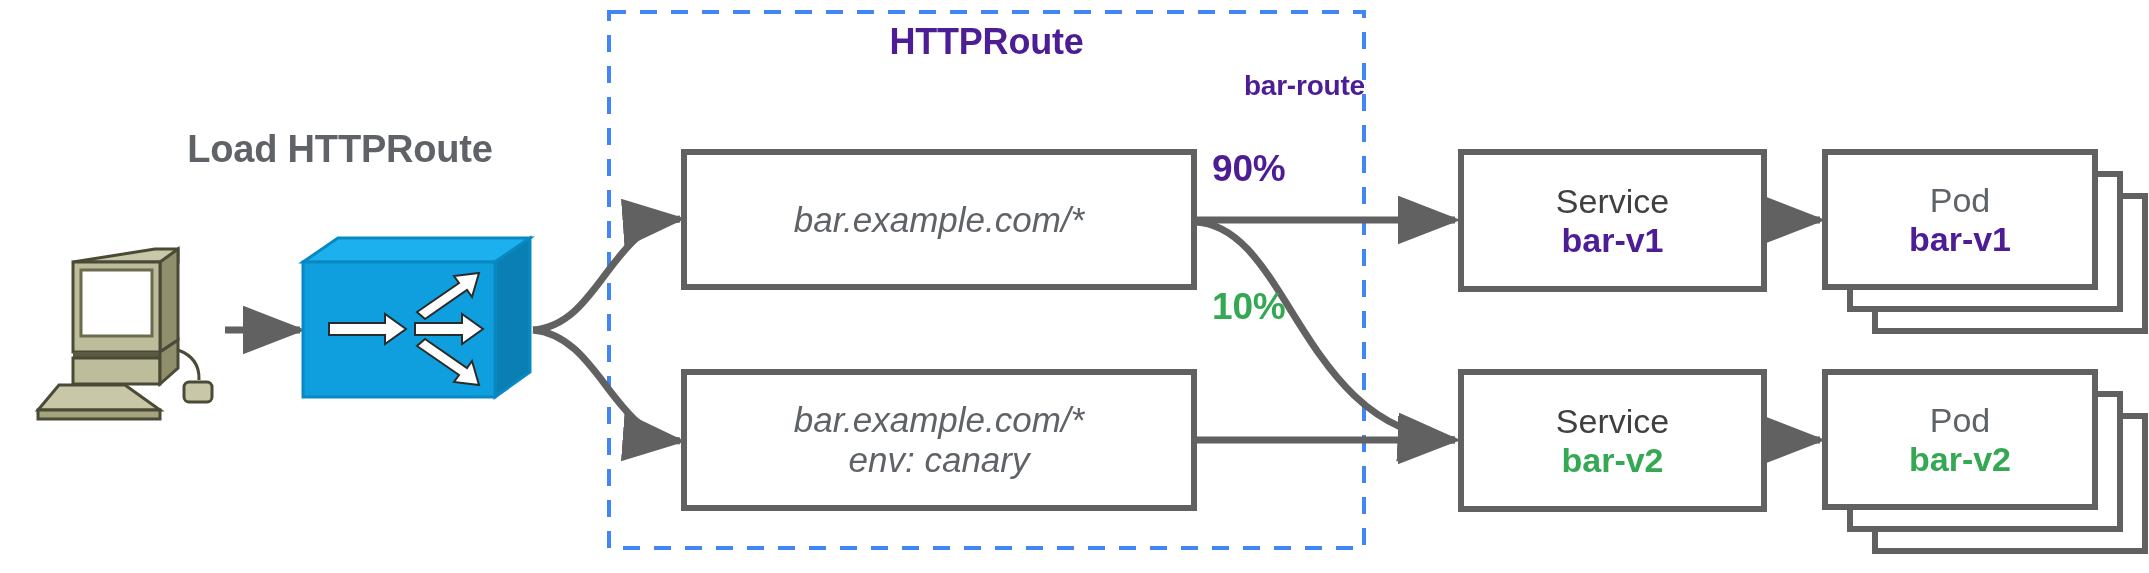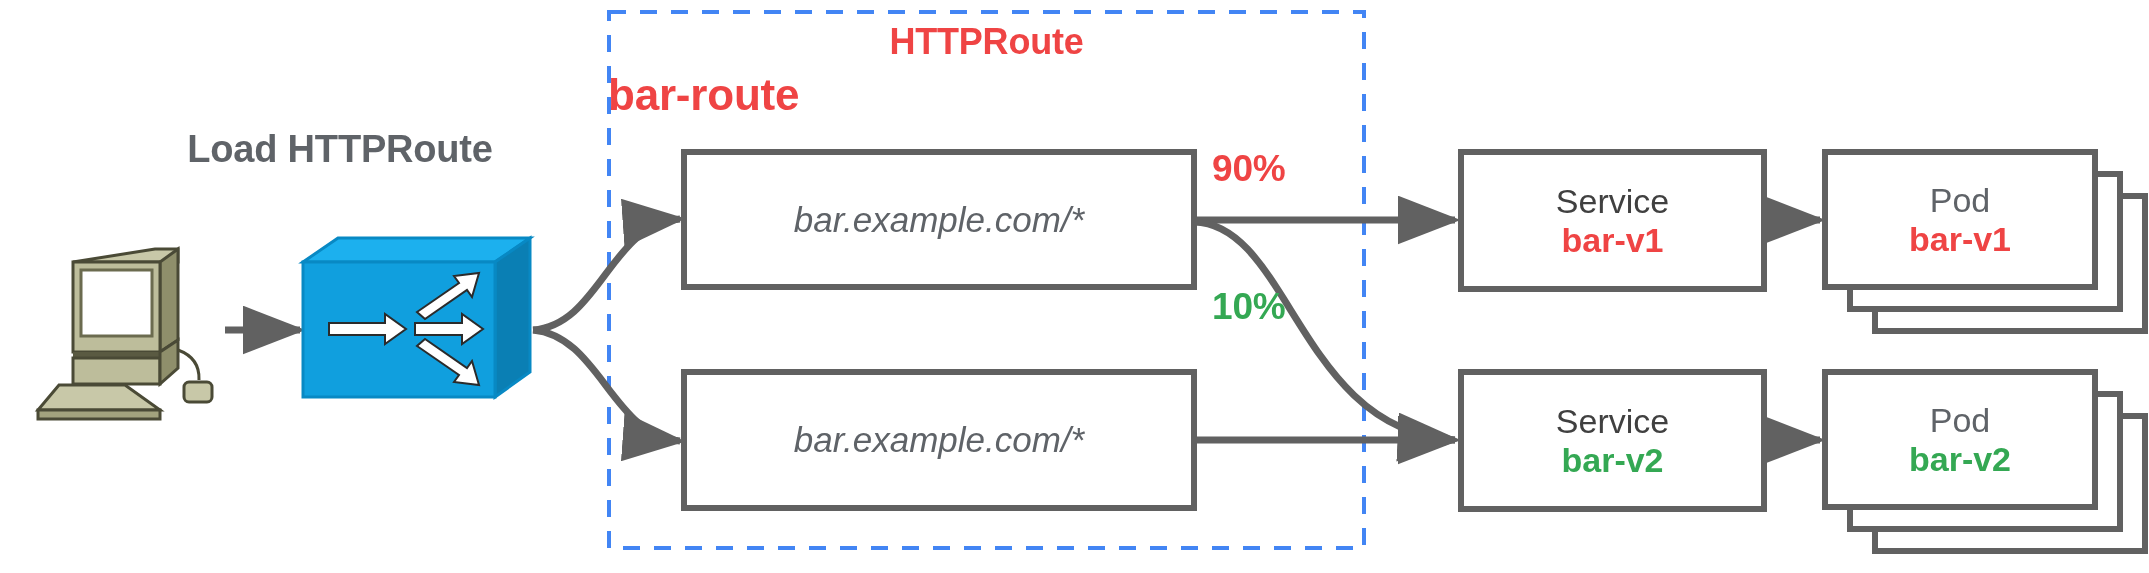--- a/index.html
+++ b/index.html
@@ -21,38 +21,38 @@
     height:573px;
   }
   
   .lbl{
     position:absolute;
     white-space:nowrap;
     line-height:1.12;
     letter-spacing:-0.2px;
   }
   .gray{color:#5F6368;}
-  .blue{color:#ef4444;}
+  .blue{color:#4c1d95;}
   .green{color:#34A853;}
   #lb-label{
     left:0; top:128px; width:680px;
     text-align:center;
     font-size:38px;
     font-weight:bold;
   }
   #route-kind{
     left:608px; top:22px; width:757px;
     text-align:center;
     font-size:36px;
     font-weight:bold;
   }
   #route-name{
     left:608px; top:70px; width:757px;
-    text-align:left;
-    font-size:44px;
+    text-align:right;
+    font-size:28px;
     font-weight:bold;
   }
   #pct-90{
     left:1212px; top:148px;
     font-size:37px; font-weight:bold;
   }
   #pct-10{
     left:1212px; top:286px;
     font-size:37px; font-weight:bold;
   }
@@ -161,20 +161,21 @@
 
   <div class="lbl blue" id="route-kind">HTTPRoute</div>
   <div class="lbl blue" id="route-name">bar-route</div>
 
   <div class="boxtext" style="left:684px;top:152px;width:510px;height:135px;">
     <span class="rule-box-text">bar.example.com/*</span>
   </div>
 
   <div class="boxtext" style="left:684px;top:372px;width:510px;height:136px;">
     <span class="rule-box-text">bar.example.com/*</span>
+    <span class="rule-box-text">env: canary</span>
   </div>
 
   <div class="lbl blue" id="pct-90">90%</div>
   <div class="lbl green" id="pct-10">10%</div>
 
   <div class="boxtext" style="left:1461px;top:152px;width:303px;height:137px;">
     <span class="svc-line1">Service</span>
     <span class="svc-line2 blue">bar-v1</span>
   </div>
 

